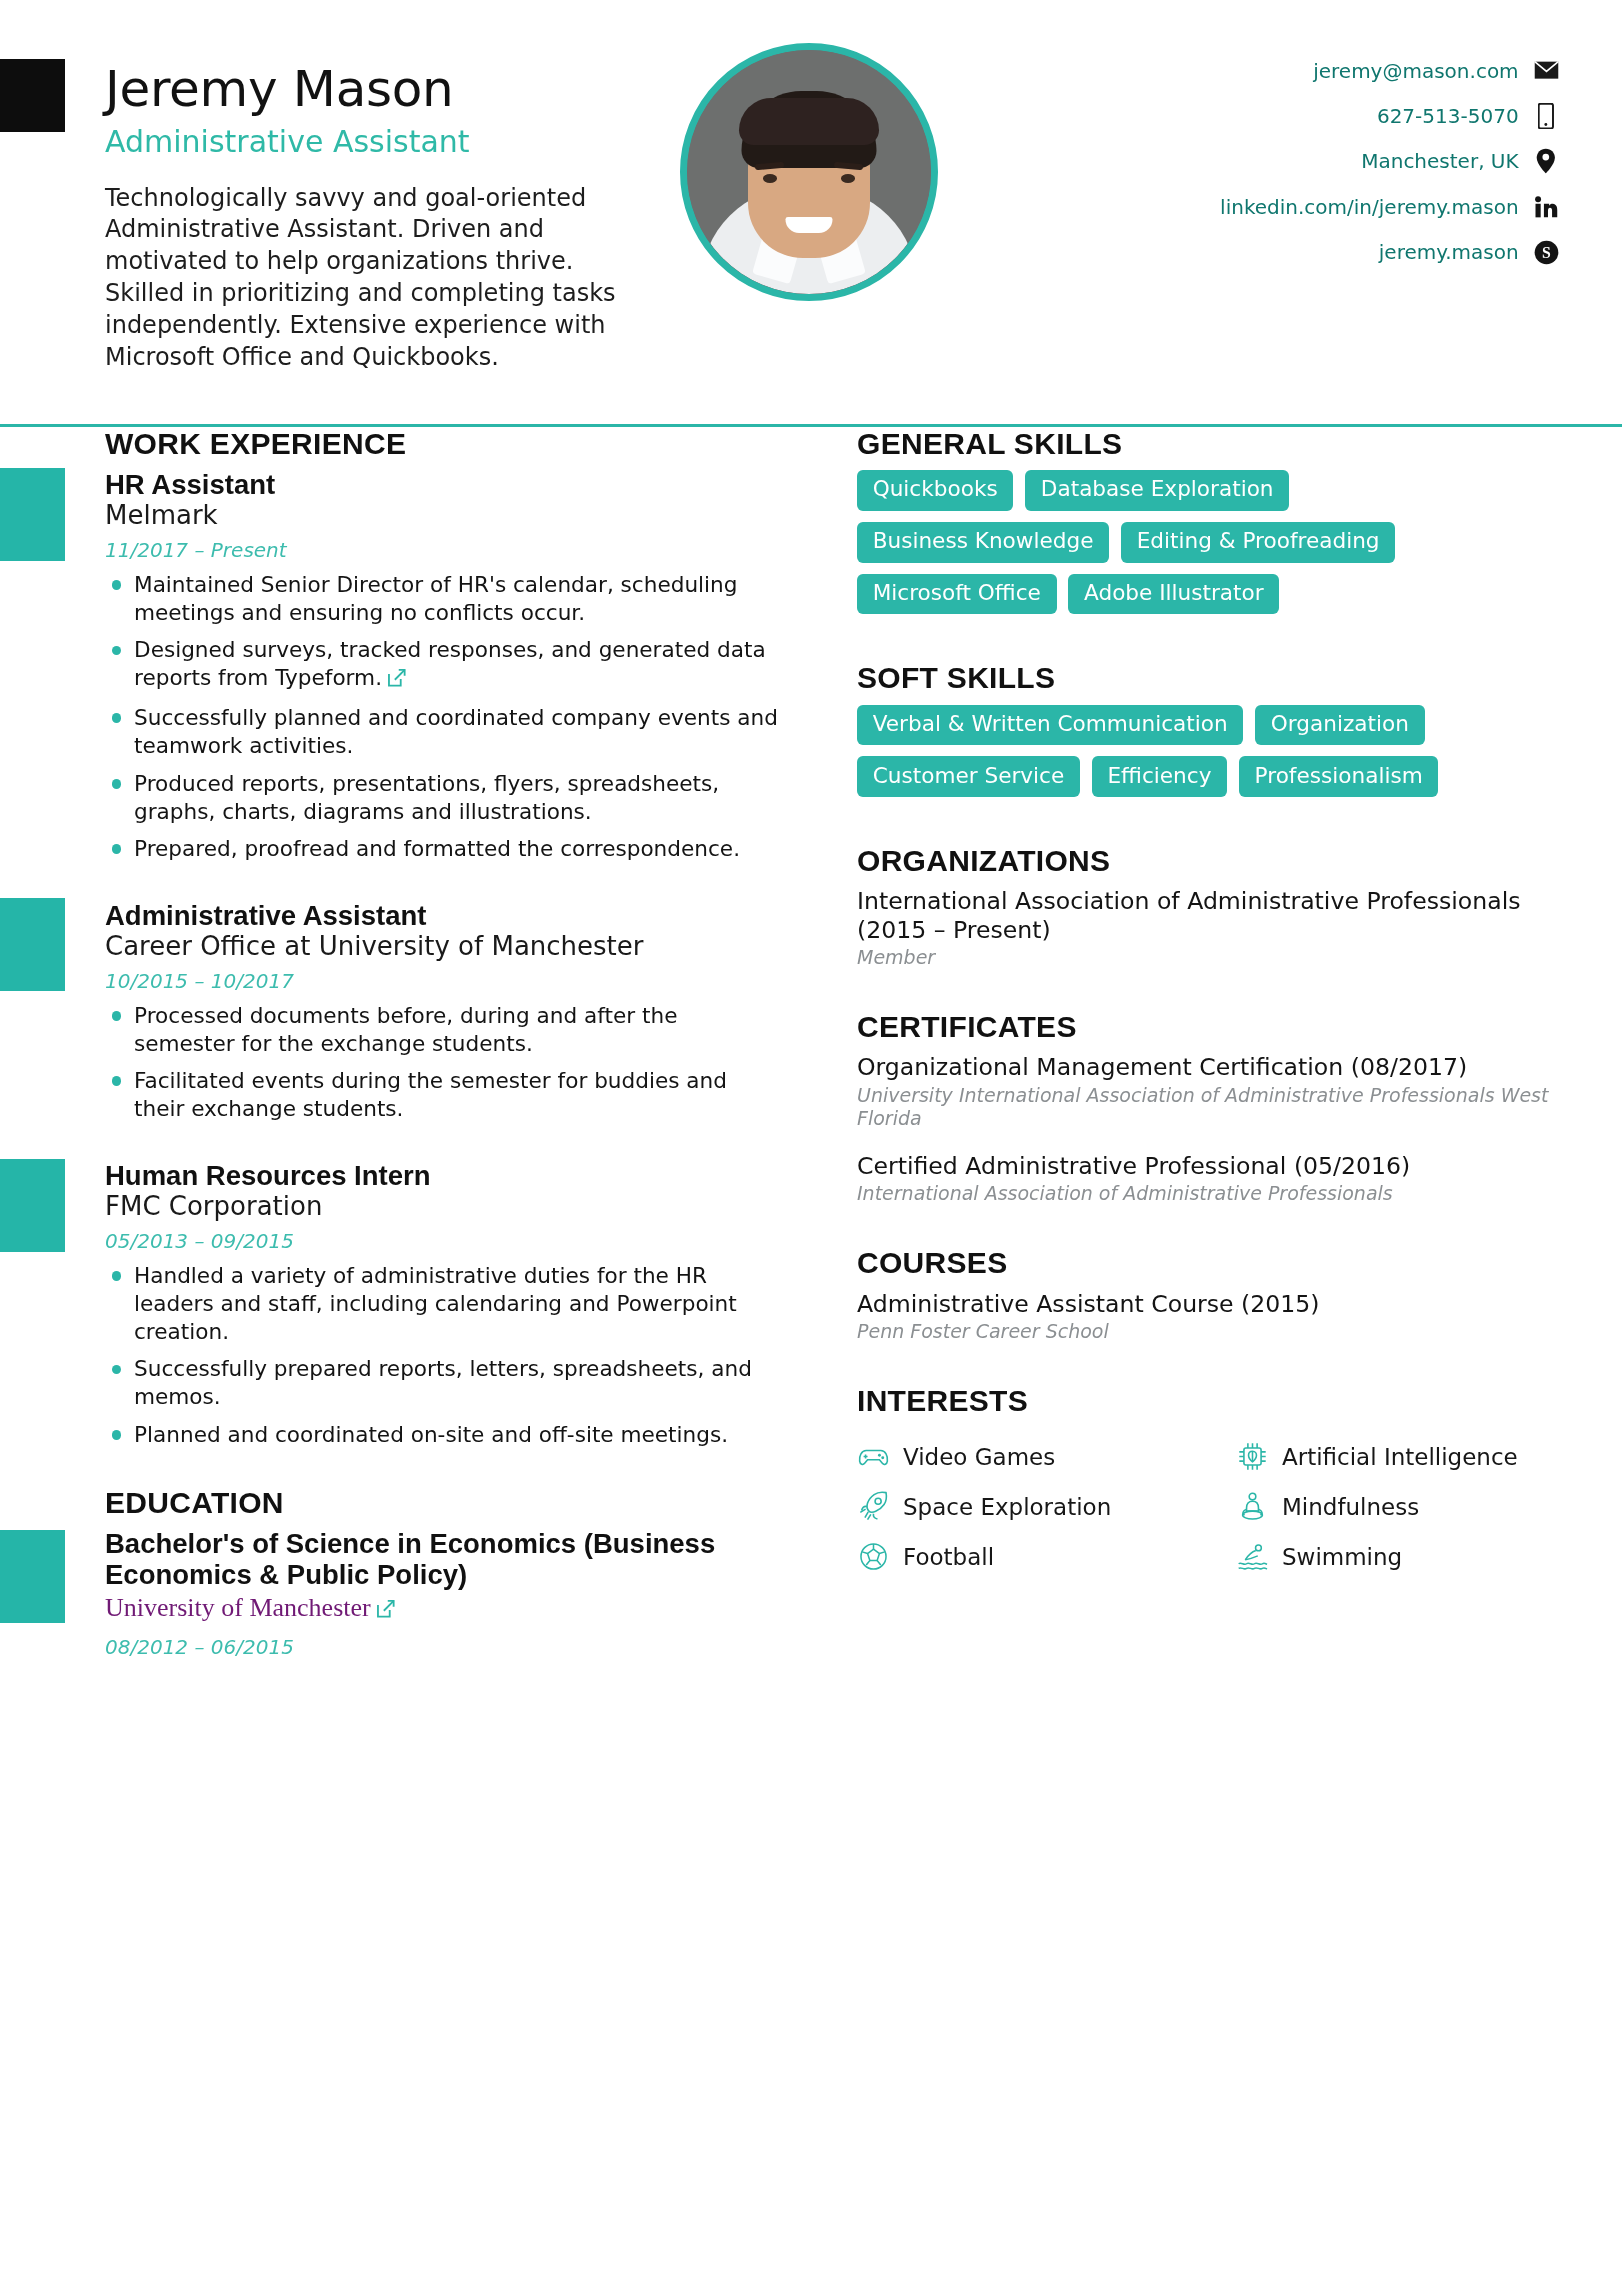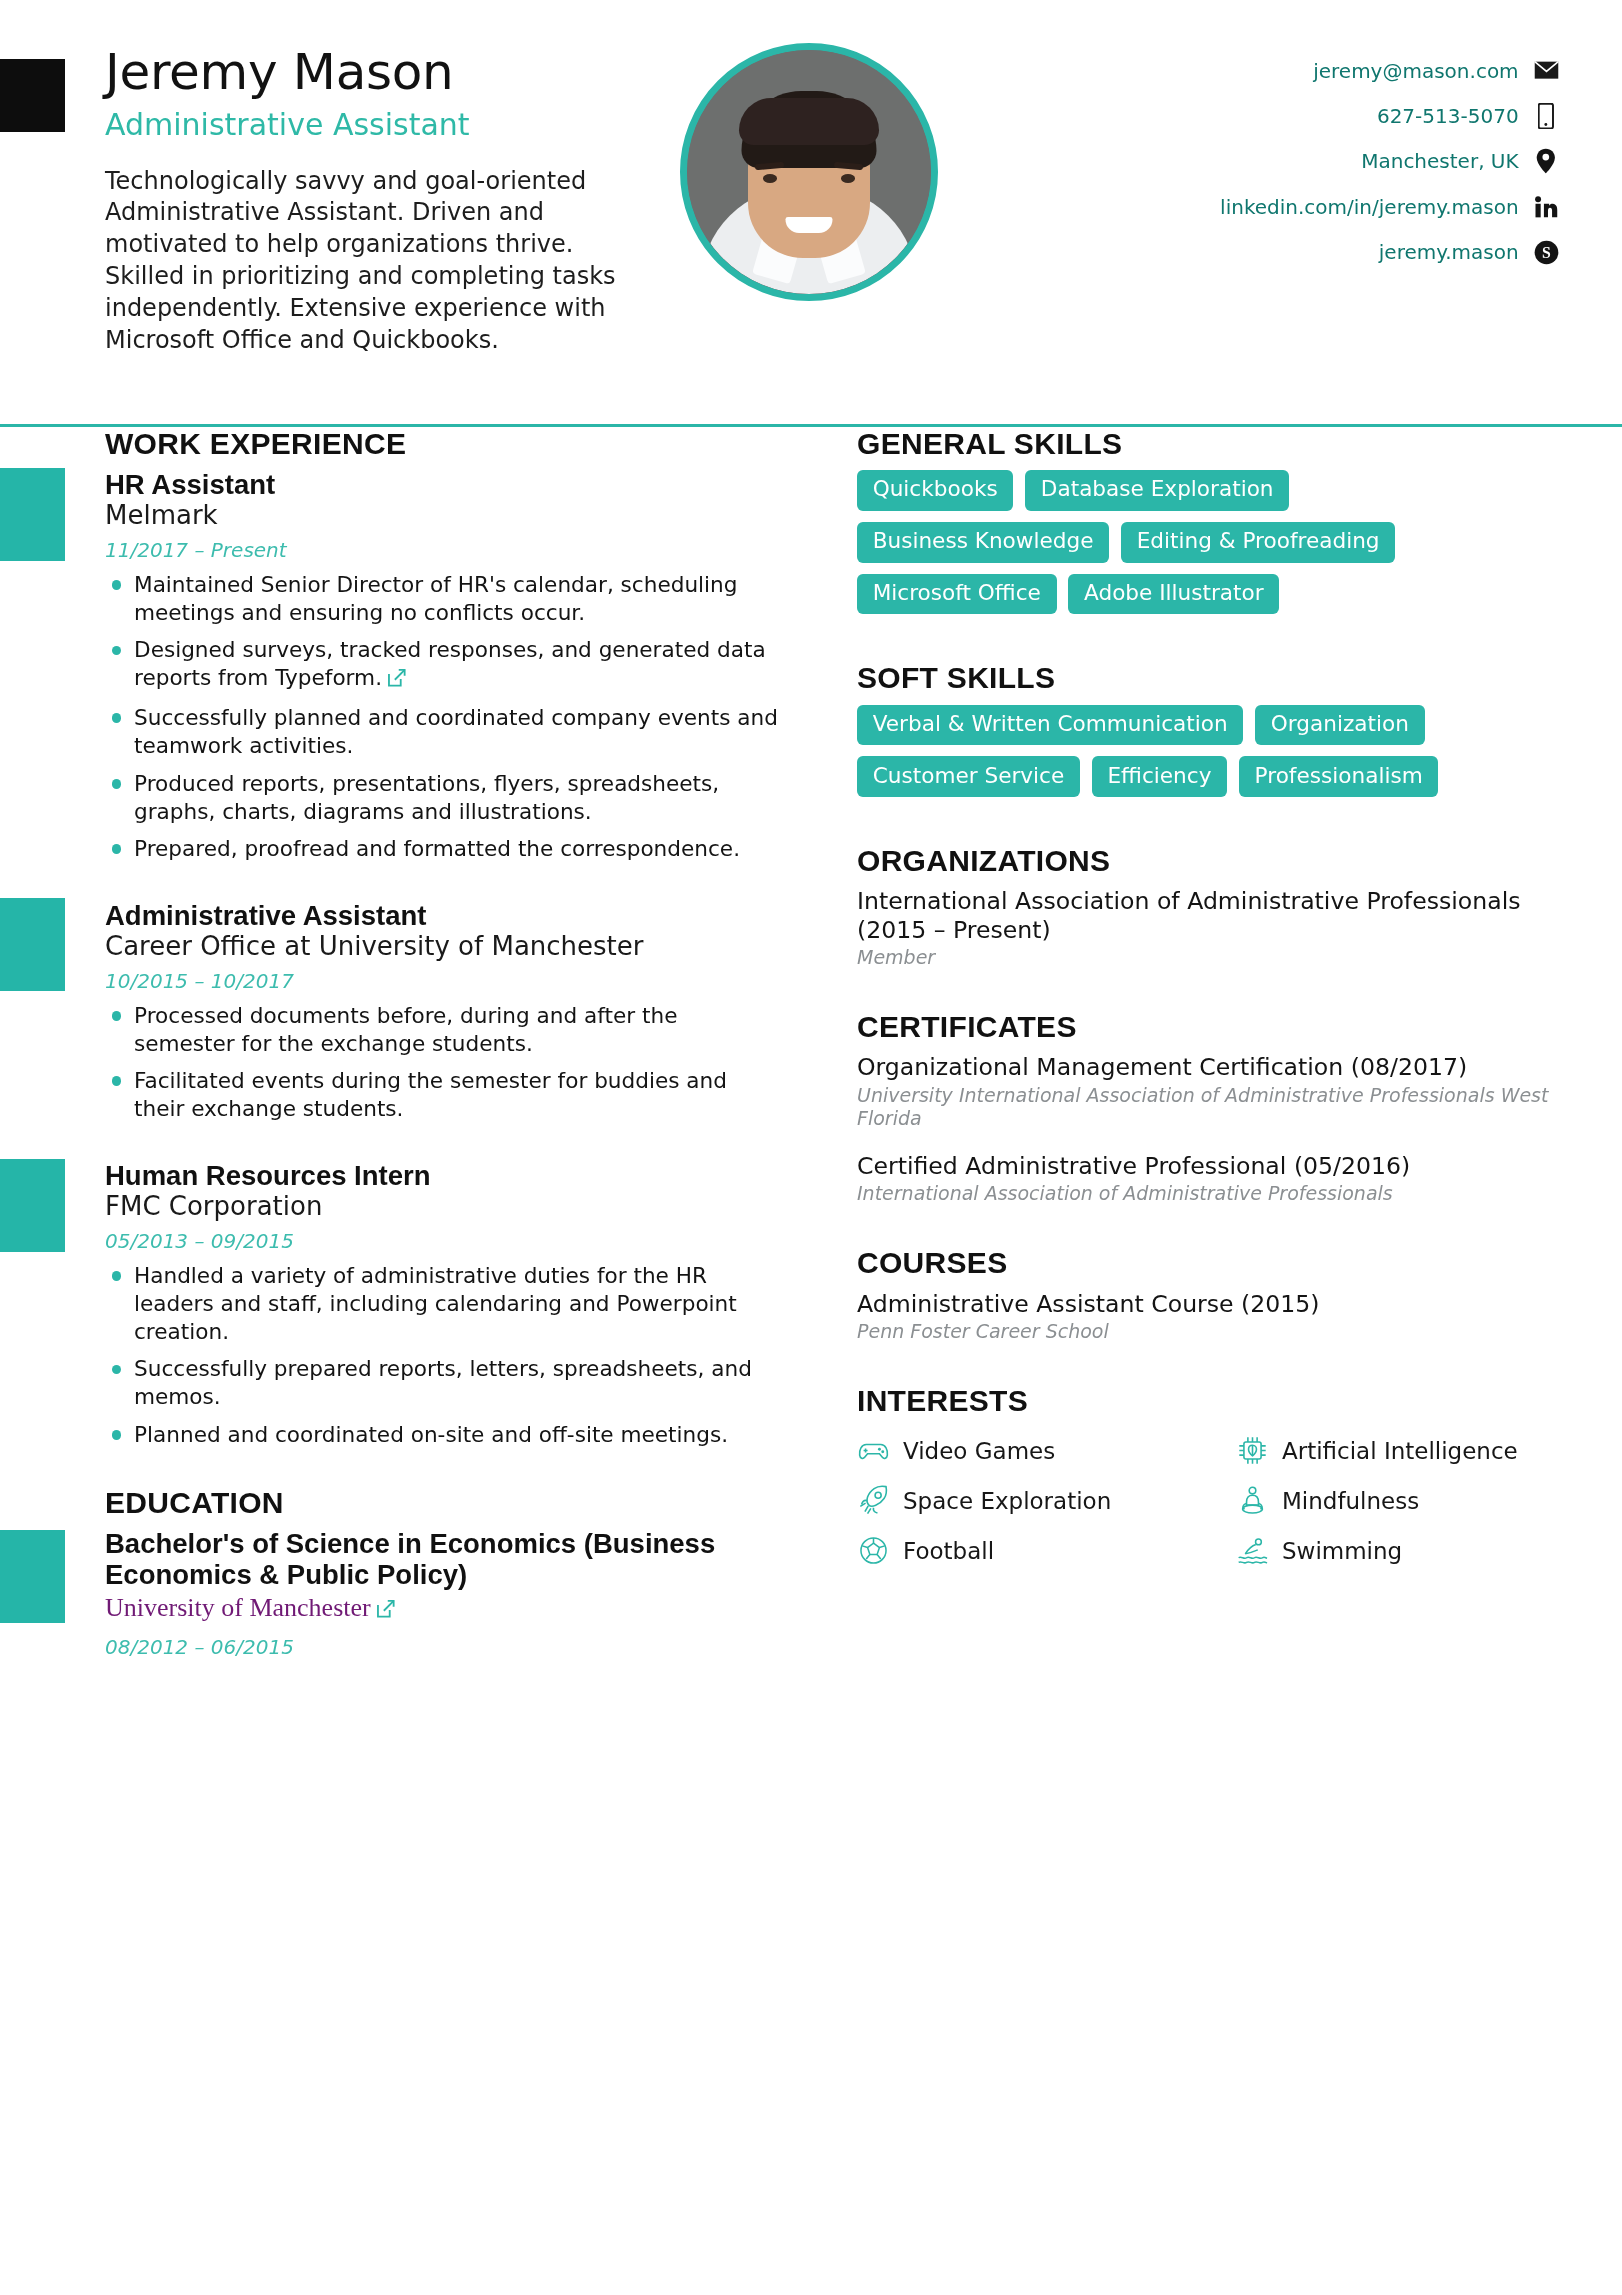--- a/index.html
+++ b/index.html
@@ -29,21 +29,21 @@
 
   .black-tab {
     position: absolute;
     left: 0; top: 59px;
     width: 65px; height: 73px;
     background: #0d0d0d;
   }
 
   .hdr-left {
     position: absolute;
-    left: 105px; top: 47px;
+    left: 105px; top: 64px;
     width: 543px;
   }
 
   .name {
     font-size: 50px;
     font-weight: 400;
     color: #121212;
     letter-spacing: -0.3px;
     line-height: 1.0;
     font-family: "DejaVu Sans", sans-serif;
@@ -274,21 +274,21 @@
     line-height: 1.22;
     margin-top: 2px;
     font-family: "DejaVu Sans", sans-serif;
   }
 
   
   .interests-grid {
     display: grid;
     grid-template-columns: 379px 1fr;
     row-gap: 17px;
-    margin-top: 16px;
+    margin-top: 22px;
   }
   .interest {
     display: flex;
     align-items: center;
     gap: 13px;
   }
   .i-icon { width: 33px; height: 33px; flex: 0 0 33px; }
   .i-label {
     font-size: 23px;
     color: #171717;

